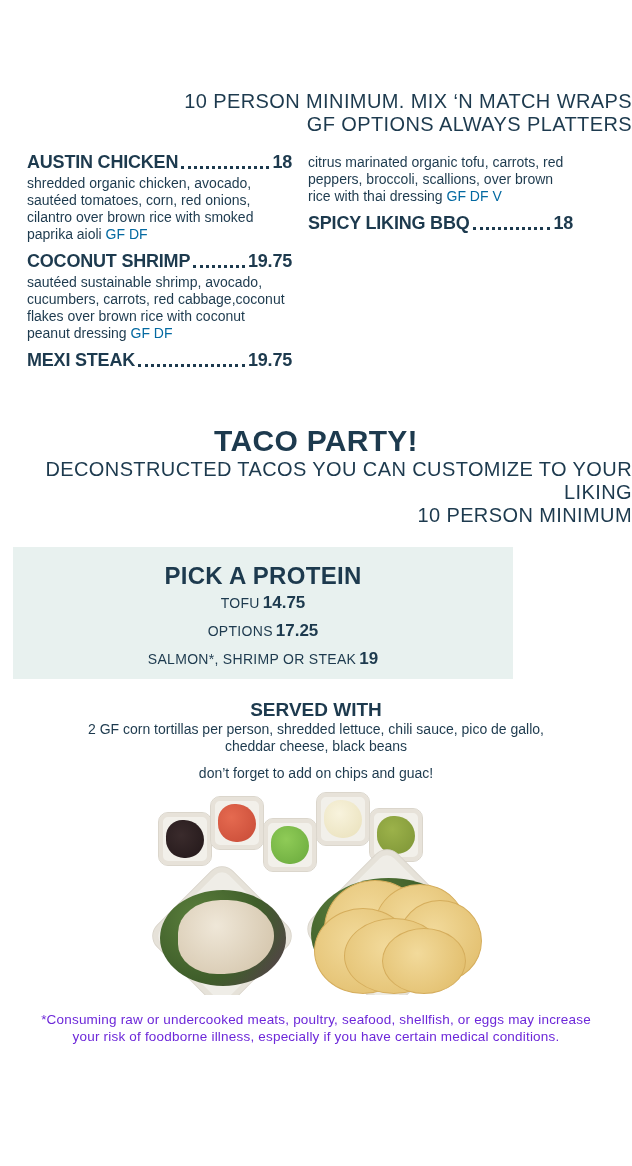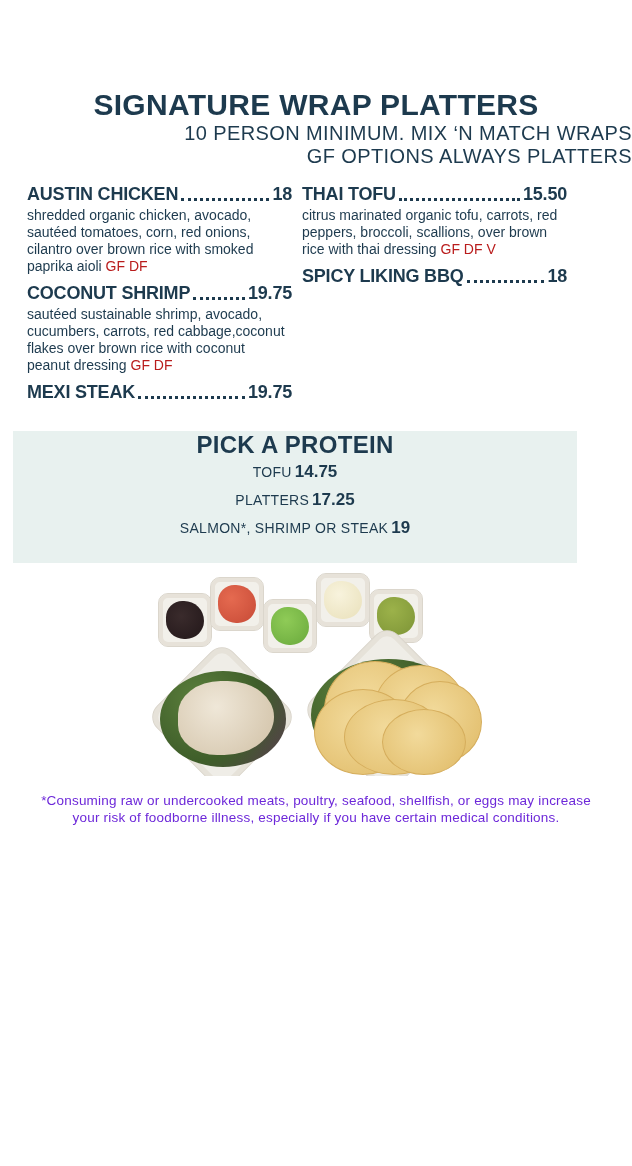--- a/index.html
+++ b/index.html
@@ -15,44 +15,44 @@
 
   
   .sec-title {
     text-align: center; font-weight: 700; font-size: 30px; line-height: 34px;
     letter-spacing: 0.3px; color: #1D3A4E;
   }
   .sec-sub { text-align: right; font-size: 20px; line-height: 23px; letter-spacing: 0.4px; }
   .sec-sub:first-of-type { margin-top: 2px; }
 
   
-  .columns { display: flex; gap: 10px; padding-left: 27px; margin-top: 16px; }
+  .columns { display: flex; gap: 16px; padding-left: 27px; margin-top: 16px; }
   .col { width: 265px; }
   .item { margin-bottom: 8px; }
   .item-title {
     display: flex; align-items: baseline;
     font-weight: 700; font-size: 18px; line-height: 21px; letter-spacing: -0.2px;
   }
   .item-name { white-space: nowrap; }
   .leader {
     flex: 1 1 auto; align-self: flex-end;
     border-bottom: 3px dotted #1D3A4E;
     margin: 0 3px 4px 3px; min-width: 12px;
   }
   .item-price { white-space: nowrap; }
   .item-desc { font-size: 14px; line-height: 17px; margin-top: 2px; }
   .desc-text { white-space: pre-line; }
-  .tags { color: #b91c1c; font-weight: 400; }
+  .tags { color: #0369a1; font-weight: 400; }
 
   
   .taco-head { margin-top: 45px; }
 
   .protein-box {
-    width: 564px; height: 132px; margin: 20px 0 0 13px;
-    background: #E8F1EF; 
+    width: 500px; height: 132px; margin: 20px 0 0 13px;
+    background: #E8F1EF; padding-top: 15px;
   }
   .protein-title { text-align: center; font-weight: 700; font-size: 24px; line-height: 27px; letter-spacing: 0.3px; }
   .protein-row {
     display: flex; justify-content: center; align-items: baseline; gap: 3px;
     line-height: 27px;
   }
   .protein-label { font-size: 14px; letter-spacing: 0.3px; }
   .protein-price { font-size: 17px; font-weight: 700; }
 
   .served { margin-top: 20px; }
@@ -115,21 +115,20 @@
     margin-top: 16px; text-align: center;
     font-size: 13.5px; line-height: 17px; white-space: pre-line;
     color: #6d28d9; letter-spacing: 0.2px;
   }
 </style>
 </head>
 <body>
 
 <div class="page">
 
-  <div class="sec-title">SIGNATURE WRAP PLATTERS</div>
   <div class="sec-sub">10 PERSON MINIMUM. MIX ‘N MATCH WRAPS</div>
   <div class="sec-sub">GF OPTIONS ALWAYS PLATTERS</div>
 
   <div class="columns">
     <div class="col">
 
       <div class="item">
         <div class="item-title">
           <span class="item-name">AUSTIN CHICKEN</span>
           <span class="leader"></span>
@@ -158,58 +157,64 @@
           <span class="item-name">MEXI STEAK</span>
           <span class="leader"></span>
           <span class="item-price">19.75</span>
         </div>
       </div>
 
     </div>
     <div class="col">
 
       <div class="item">
-        <div class="item-title">
-          <span class="item-name">THAI TOFU</span>
-          <span class="leader"></span>
-          <span class="item-price">15.50</span>
-        </div>
         <p class="item-desc"><span class="desc-text">citrus marinated organic tofu, carrots, red
 peppers, broccoli, scallions, over brown
 rice with thai dressing </span><span class="tags">GF DF V</span></p>
       </div>
 
       <div class="item">
         <div class="item-title">
           <span class="item-name">SPICY LIKING BBQ</span>
           <span class="leader"></span>
           <span class="item-price">18</span>
         </div>
       </div>
 
     </div>
   </div>
 
+  <div class="taco-head">
+    <div class="sec-title">TACO PARTY!</div>
+    <div class="sec-sub">DECONSTRUCTED TACOS YOU CAN CUSTOMIZE TO YOUR LIKING</div>
+    <div class="sec-sub">10 PERSON MINIMUM</div>
+  </div>
 
   <div class="protein-box">
     <div class="protein-title">PICK A PROTEIN</div>
     <div class="protein-row">
       <span class="protein-label">TOFU</span>
       <span class="protein-price">14.75</span>
     </div>
     <div class="protein-row">
-      <span class="protein-label">PLATTERS</span>
+      <span class="protein-label">OPTIONS</span>
       <span class="protein-price">17.25</span>
     </div>
     <div class="protein-row">
       <span class="protein-label">SALMON*, SHRIMP OR STEAK</span>
       <span class="protein-price">19</span>
     </div>
   </div>
 
+  <div class="served">
+    <div class="served-title">SERVED WITH</div>
+    <div class="served-items">2 GF corn tortillas per person, shredded lettuce, chili sauce, pico de gallo,
+cheddar cheese, black beans</div>
+    <div class="served-note">don’t forget to add on chips and guac!</div>
+  </div>
 
   <div class="photo">
     <div class="tub tub-beans">
         <div class="tub-food"></div>
       </div>
     <div class="tub tub-pico">
         <div class="tub-food"></div>
       </div>
     <div class="tub tub-lettuce">
         <div class="tub-food"></div>

